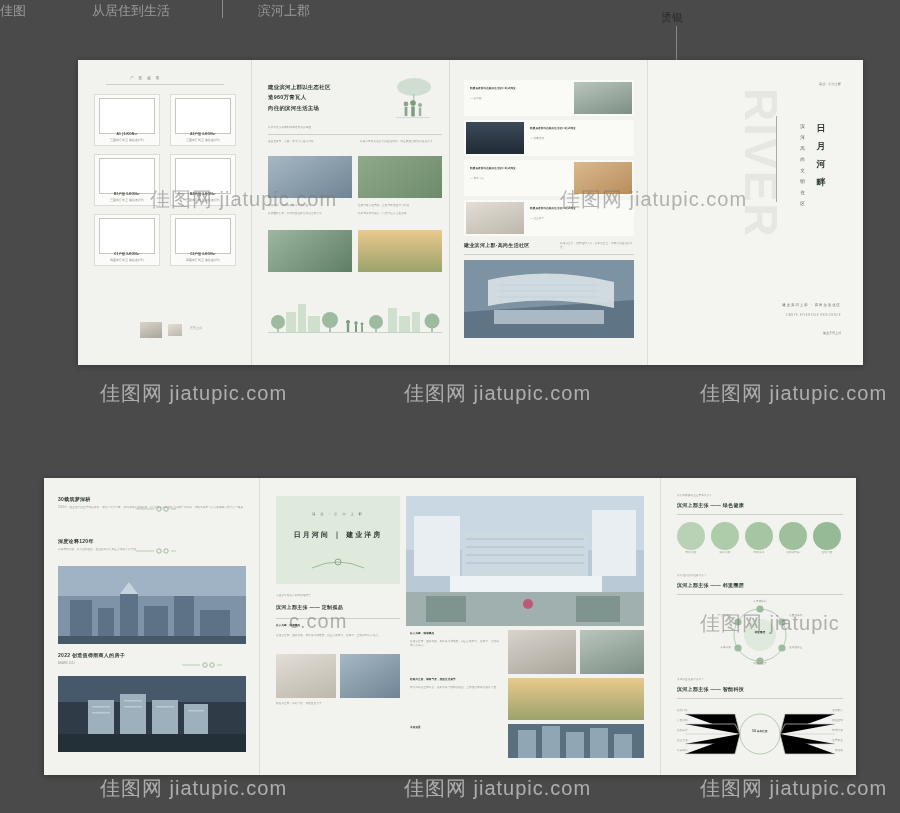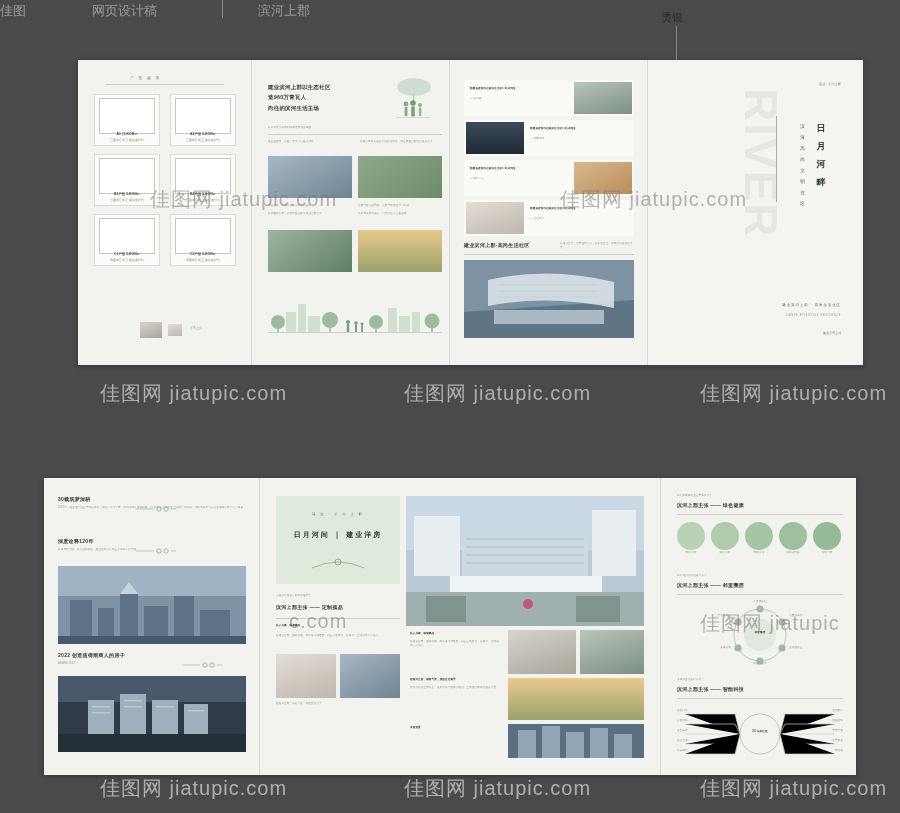--- a/index.html
+++ b/index.html
@@ -62,21 +62,21 @@
 
   .callout{position:absolute;color:#2b2b2b;font-size:11px;}
   .calloutline{position:absolute;background:#777;}
   .hdr-rule{position:absolute;height:1px;background:#cfcfc8;}
 </style>
 </head>
 <body>
 
 <div class="topstrip">
   <div class="t" style="left:0px;top:2px">佳图</div>
-  <div class="t" style="left:92px;top:2px">网页设计稿</div>
+  <div class="t" style="left:92px;top:2px">从居住到生活</div>
   <div class="t" style="left:258px;top:2px">滨河上郡</div>
   <div class="topline"></div>
 </div>
 
 <div class="callout" style="left:661px;top:10px;">烫银</div>
 <div class="calloutline" style="left:676px;top:26px;width:1px;height:34px;background:#888;"></div>
 
 <div class="spread" id="spread1">
 
   <div class="panel" style="left:0;width:173px;">

